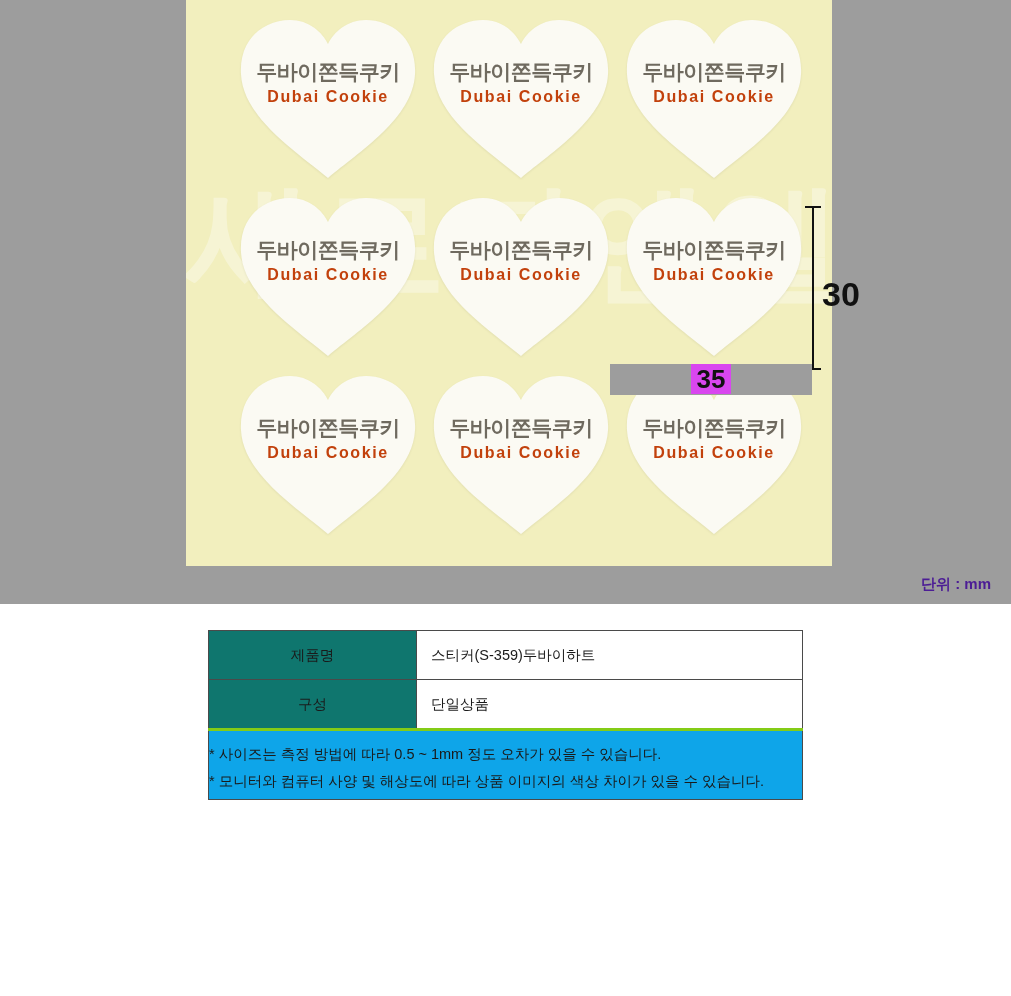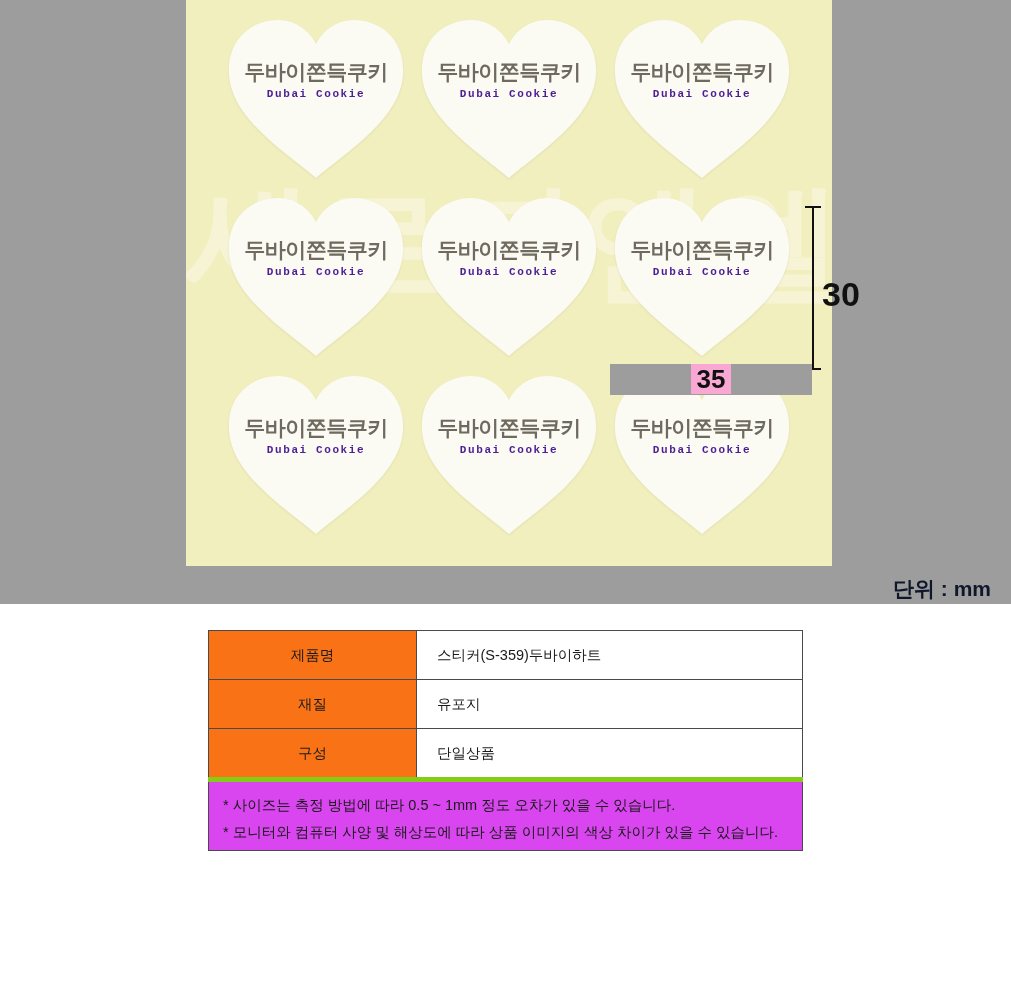--- a/index.html
+++ b/index.html
@@ -46,21 +46,21 @@
     font-weight: 700;
     color: rgba(255,255,255,0.34);
     letter-spacing: 4px;
     line-height: 1.9;
     white-space: nowrap;
     user-select: none;
   }
 
   .grid {
     position: absolute;
-    left: 0;
+    left: 12px;
     top: 0;
     width: 646px;
     height: 550px;
   }
 
   .heart {
     position: absolute;
     width: 186px;
     height: 168px;
   }
@@ -81,25 +81,24 @@
   }
   .heart .label .kr {
     font-size: 21px;
     font-weight: 700;
     letter-spacing: -0.5px;
     line-height: 1.1;
     color: #6f6a5f;
   }
   .heart .label .en {
     margin-top: 5px;
-    font-size: 11px;
+    font-size: 16px;
     font-weight: 700;
     letter-spacing: 1.6px;
-    color: #4c1d95;
-    font-family: Liberation Mono, monospace;
+    color: #c2410c;
   }
 
   
   .dim-v {
     position: absolute;
     left: 812px;
     top: 206px;
     width: 2px;
     height: 164px;
     background: #111;
@@ -148,31 +147,31 @@
     left: 610px;
     top: 364px;
     width: 202px;
     text-align: center;
     font-size: 26px;
     font-weight: 700;
     color: #111;
     background: #9d9d9d;
   }
   .dim-h-label span {
-    background: #f9a8d4;
+    background: #d946ef;
     padding: 0 6px;
   }
 
   .unit-note {
     position: absolute;
     right: 20px;
     top: 575px;
-    font-size: 21px;
-    font-weight: 700;
-    color: #0f172a;
+    font-size: 15px;
+    font-weight: 700;
+    color: #4c1d95;
   }
 
   
   .spec-wrap {
     position: absolute;
     left: 208px;
     top: 630px;
     width: 595px;
   }
   table.spec {
@@ -181,33 +180,33 @@
     table-layout: fixed;
   }
   table.spec td {
     border: 1px solid #4a4a4a;
     height: 46px;
     font-size: 14.5px;
     color: #1a1a1a;
   }
   table.spec td.key {
     width: 205px;
-    background: #f97316;
+    background: #0f766e;
     text-align: center;
     font-weight: 400;
   }
   table.spec td.val {
-    padding-left: 20px;
+    padding-left: 14px;
     background: #ffffff;
   }
   table.spec td.note {
-    background: #d946ef;
-    padding: 10px 14px 4px 14px;
+    background: #0ea5e9;
+    padding: 10px 14px 4px 0;
     height: auto;
-    border-top: 5px solid #84cc16;
+    border-top: 3px solid #84cc16;
   }
   .note-line {
     font-size: 14.5px;
     color: #1a1a1a;
     line-height: 1.85;
     white-space: nowrap;
   }
 </style>
 </head>
 <body>
@@ -338,24 +337,20 @@
 
   <div class="unit-note">단위 : mm</div>
 </div>
 
 <div class="spec-wrap">
   <table class="spec">
     <tbody>
       <tr>
         <td class="key">제품명</td>
         <td class="val">스티커(S-359)두바이하트</td>
-      </tr>
-      <tr>
-        <td class="key">재질</td>
-        <td class="val">유포지</td>
       </tr>
       <tr>
         <td class="key">구성</td>
         <td class="val">단일상품</td>
       </tr>
       <tr>
         <td class="note" colspan="2">
           <div class="note-line">* 사이즈는 측정 방법에 따라 0.5 ~ 1mm 정도 오차가 있을 수 있습니다.</div>
           <div class="note-line">* 모니터와 컴퓨터 사양 및 해상도에 따라 상품 이미지의 색상 차이가 있을 수 있습니다.</div>
         </td>

